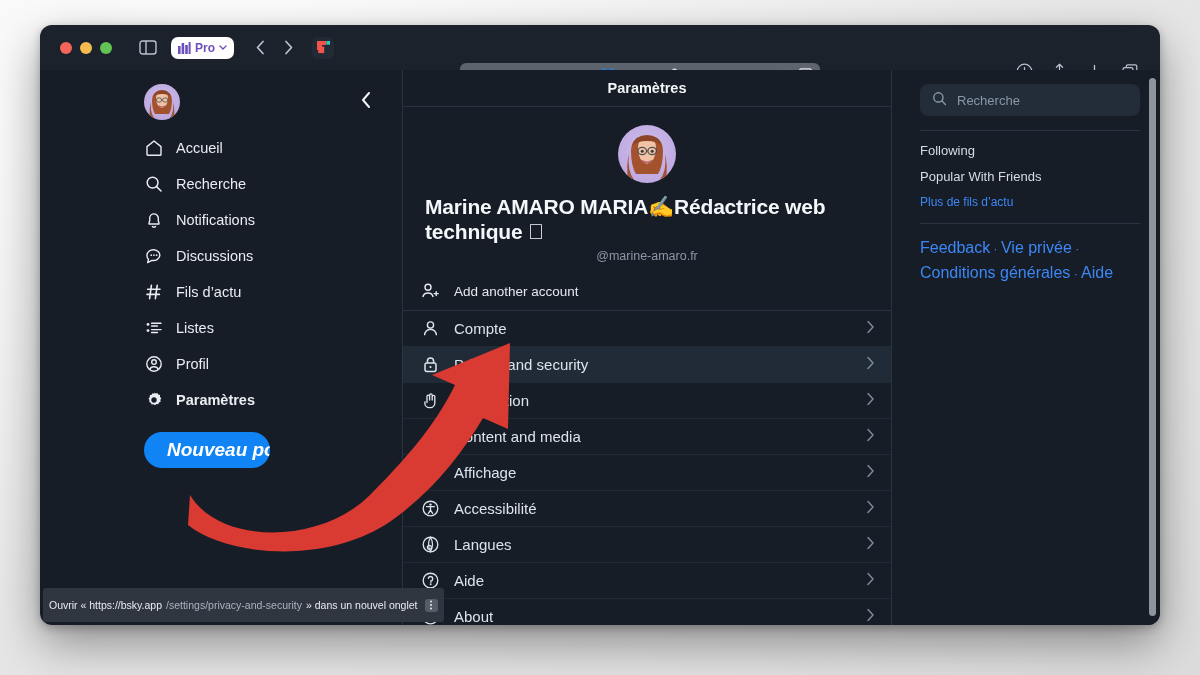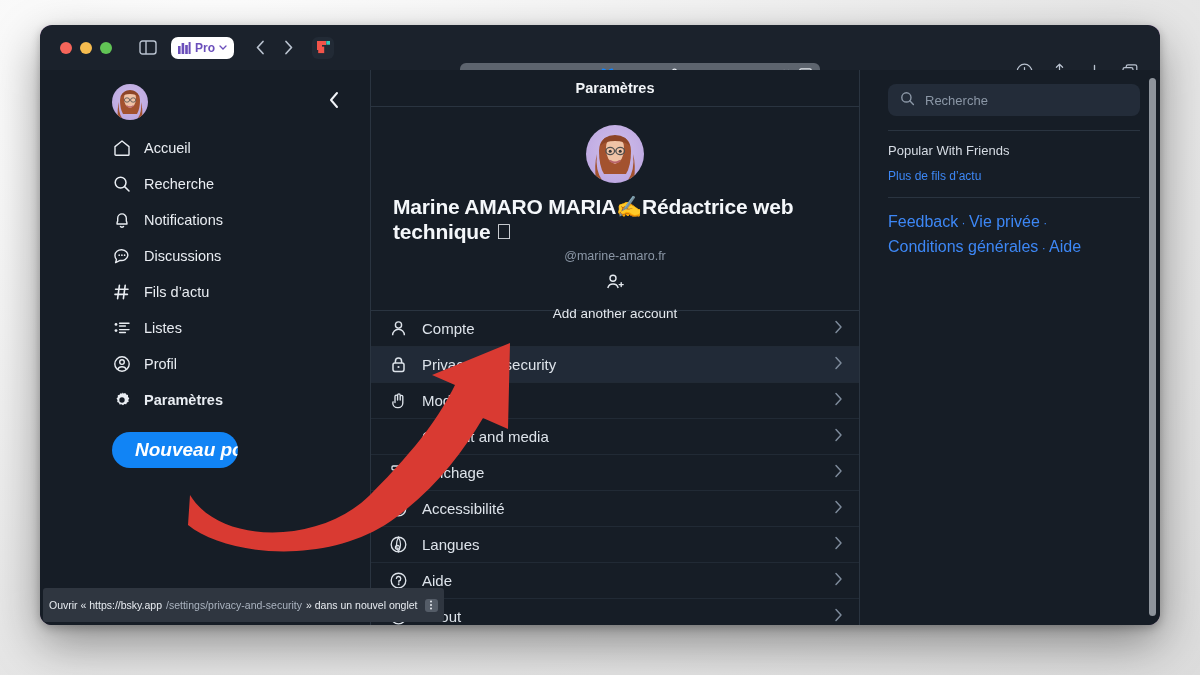--- a/index.html
+++ b/index.html
@@ -57,21 +57,21 @@
   }
   .tb-right .tb-icon { width:17px; height:17px; }
 
   
   .viewport {
     position:absolute; left:0; top:45px; width:100%; height:555px;
     background:#161d26; display:flex;
   }
 
   
-  .leftnav { width:330px; background:#161d26; position:relative; padding-left:72px; }
+  .leftnav { width:330px; background:#161d26; position:relative; padding-left:72px;margin-left:32px; }
   .nav-top { display:flex; align-items:center; padding-top:14px; padding-right:30px; }
   .nav-avatar {
     width:36px; height:36px; border-radius:50%;
     background:radial-gradient(circle at 50% 42%, #cdbce8 0%, #bda9e0 72%, #a892d4 100%);
     position:relative; overflow:hidden; flex:0 0 auto;
   }
   .collapse-chev { margin-left:auto; color:#f0f3f7; }
 
   .navlist { margin-top:10px; }
   .navitem {
@@ -108,21 +108,20 @@
   .display-name {
     margin-top:12px; color:#f4f7fa; font-size:21px; font-weight:bold;
     line-height:1.18; letter-spacing:-.2px; text-align:left; padding:0 8px;
   }
   .handle { margin-top:4px; color:#8b97a6; font-size:12.5px; }
 
   .addacct {
     display:flex; align-items:center; gap:15px; height:38px;
     padding:0 18px; color:#e4e9ef; font-size:13.5px;
     border-bottom:1px solid #2a3440;
-    flex-direction:column;
   }
 
   .setrow {
     display:flex; align-items:center; height:36px; padding:0 16px 0 18px;
     color:#dde3ea; font-size:15px; gap:15px;
     border-bottom:1px solid #212a35; position:relative;
   }
   .setrow.hl { background:#212a37; }
   .setrow .ic { width:18px; height:18px; display:flex; align-items:center; justify-content:center; flex:0 0 18px; }
   .setrow .chev { margin-left:auto; color:#7e8b9b; }
@@ -551,20 +550,21 @@
           <svg width="15" height="15" viewBox="0 0 15 15">
               <circle cx="6.4" cy="6.4" r="4.6" fill="none" stroke="currentColor" stroke-width="1.4"></circle>
               <line x1="9.8" y1="9.8" x2="13.4" y2="13.4" stroke="currentColor" stroke-width="1.4" stroke-linecap="round"></line>
             </svg>
         </span>
         <span>Recherche</span>
       </div>
 
       <div class="rsep"></div>
 
+      <div class="feeditem">Following</div>
       <div class="feeditem">Popular With Friends</div>
       <div class="rlink">Plus de fils d’actu</div>
 
       <div class="rsep"></div>
 
       <div class="rfoot">
         <a href="#">Feedback</a><span class="sepdot"> · </span><a href="#">Vie privée</a><span class="sepdot"> ·</span><br>
         <a href="#">Conditions générales</a><span class="sepdot"> · </span><a href="#">Aide</a>
       </div>
     </div>

